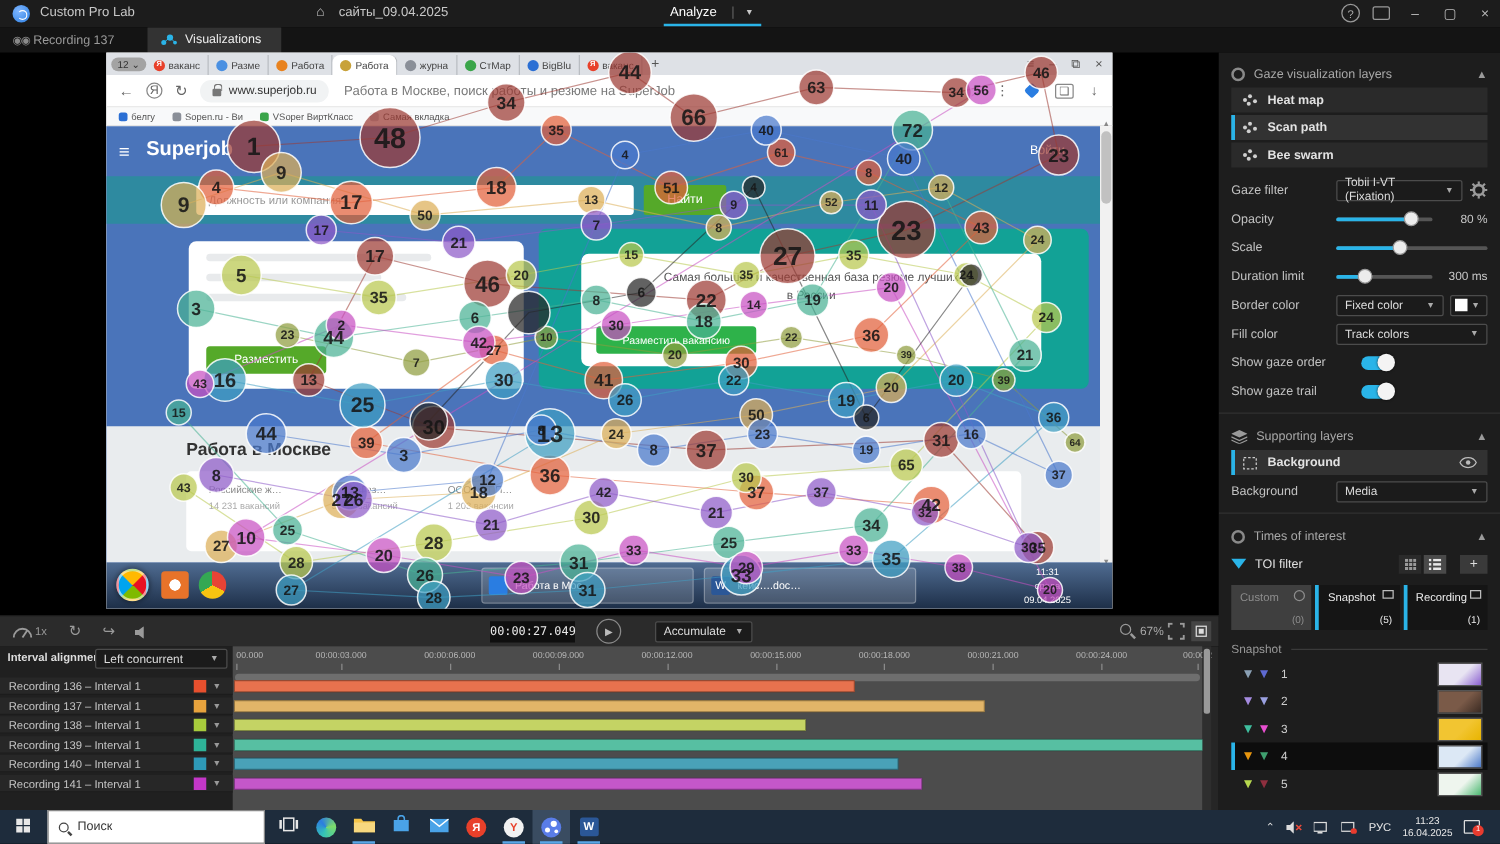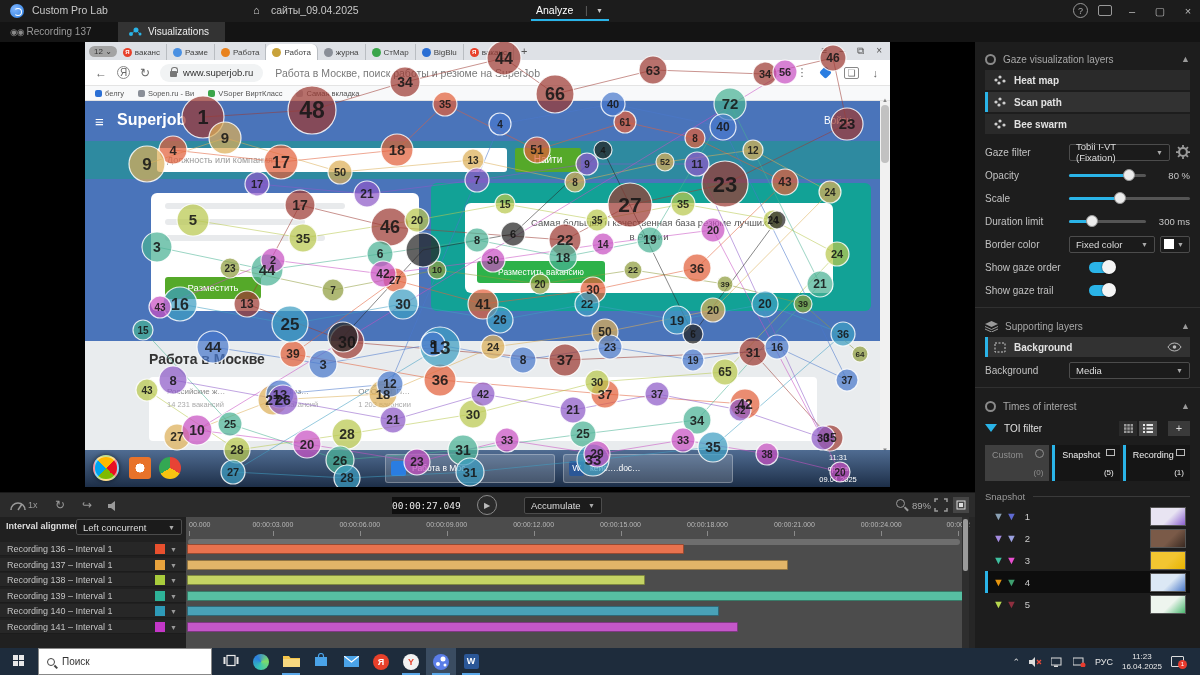--- a/index.html
+++ b/index.html
@@ -725,20 +725,27 @@
     <span class="dd">
         <span>Fixed color</span>
         <span class="car">▼</span>
       </span>
     <span class="swatch-dd">
         <span class="sw" id="border-sw" style="background: rgb(255, 255, 255);"></span>
         <span class="car" style="font-size:7px;color:#aaa">▼</span>
       </span>
   </div>
   <div class="prow">
+    <span class="lbl">Fill color</span>
+    <span class="dd">
+        <span>Track colors</span>
+        <span class="car">▼</span>
+      </span>
+  </div>
+  <div class="prow">
     <span class="lbl" style="width:104px">Show gaze order</span>
     <span class="toggle"></span>
   </div>
   <div class="prow">
     <span class="lbl" style="width:104px">Show gaze trail</span>
     <span class="toggle"></span>
   </div>
 
   <div class="divider"></div>
   <div class="sec-head">
@@ -876,21 +883,21 @@
   <svg class="pb-ic" style="left:108px;top:8px" width="12" height="10">
       <path d="M0 3h3l4-3v10l-4-3H0z" fill="#9a9a9a"></path>
     </svg>
   <span id="pb-time">00:00:27.049</span>
   <span id="pb-play">▶</span>
   <span id="pb-mode" class="dd">
       <span>Accumulate</span>
       <span class="car">▼</span>
     </span>
   <span class="mag"></span>
-  <span id="pb-zoom">89%</span>
+  <span id="pb-zoom">67%</span>
   <svg id="pb-exp" viewBox="0 0 14 14">
       <g stroke="#9a9a9a" stroke-width="1.5" fill="none">
         <path d="M1 4V1h3M10 1h3v3M13 10v3h-3M4 13H1v-3"></path>
       </g>
     </svg>
   <span id="pb-fit">
       <svg width="10" height="10">
         <rect x="1" y="1" width="8" height="8" fill="none" stroke="#ddd"></rect>
         <rect x="3" y="3" width="4" height="4" fill="#ddd"></rect>
       </svg>

